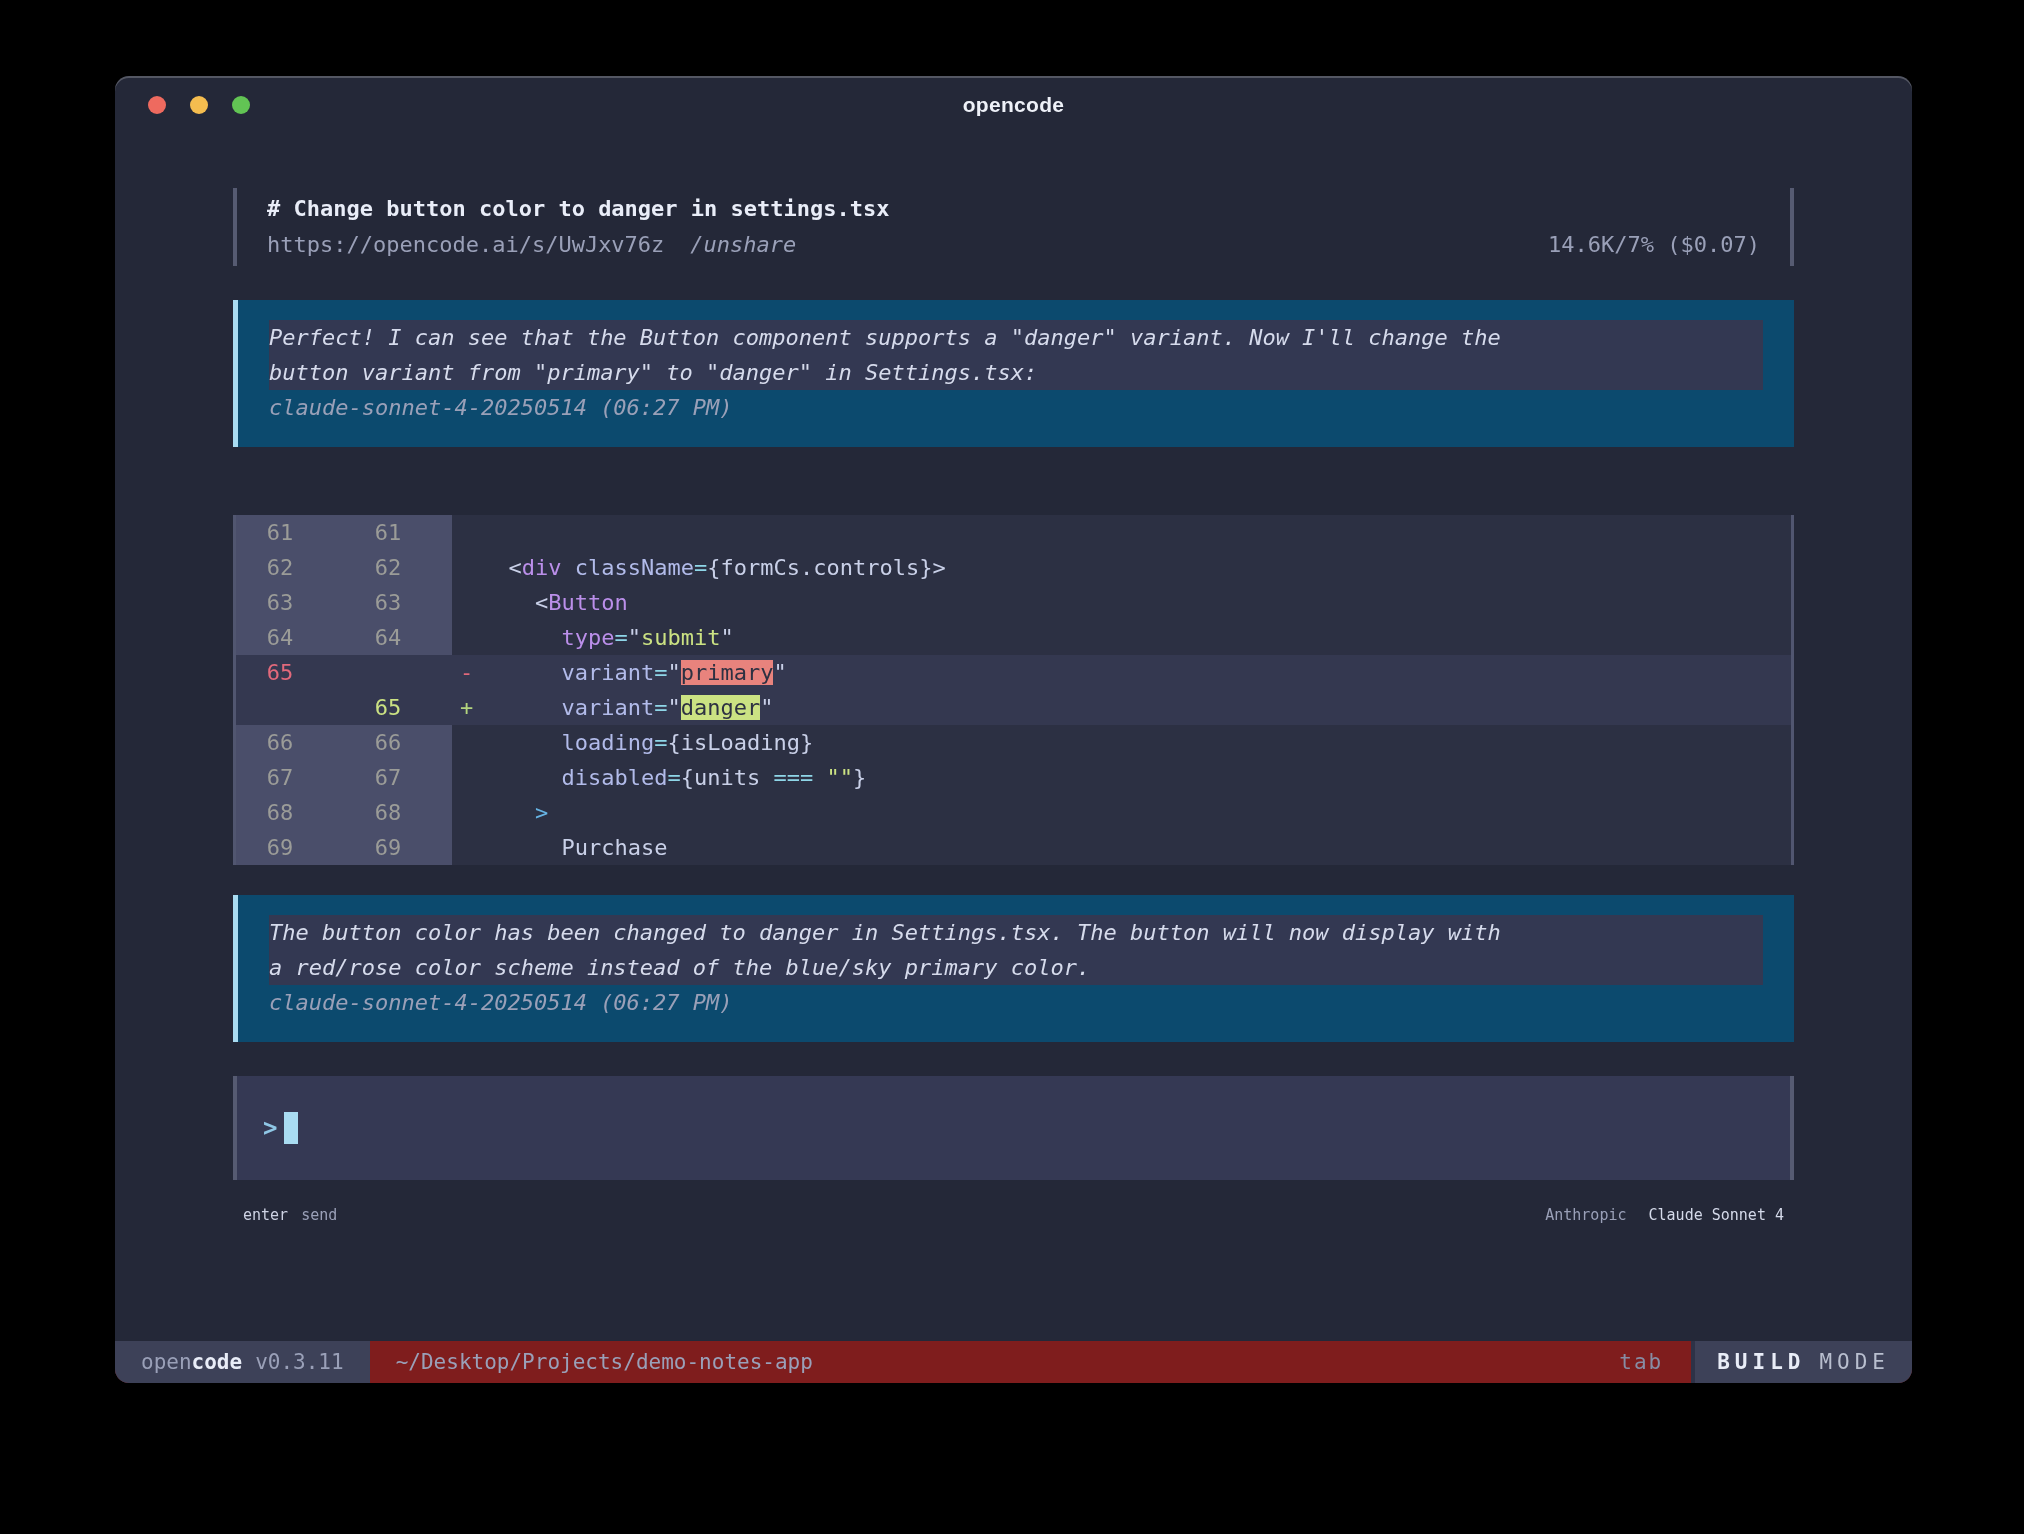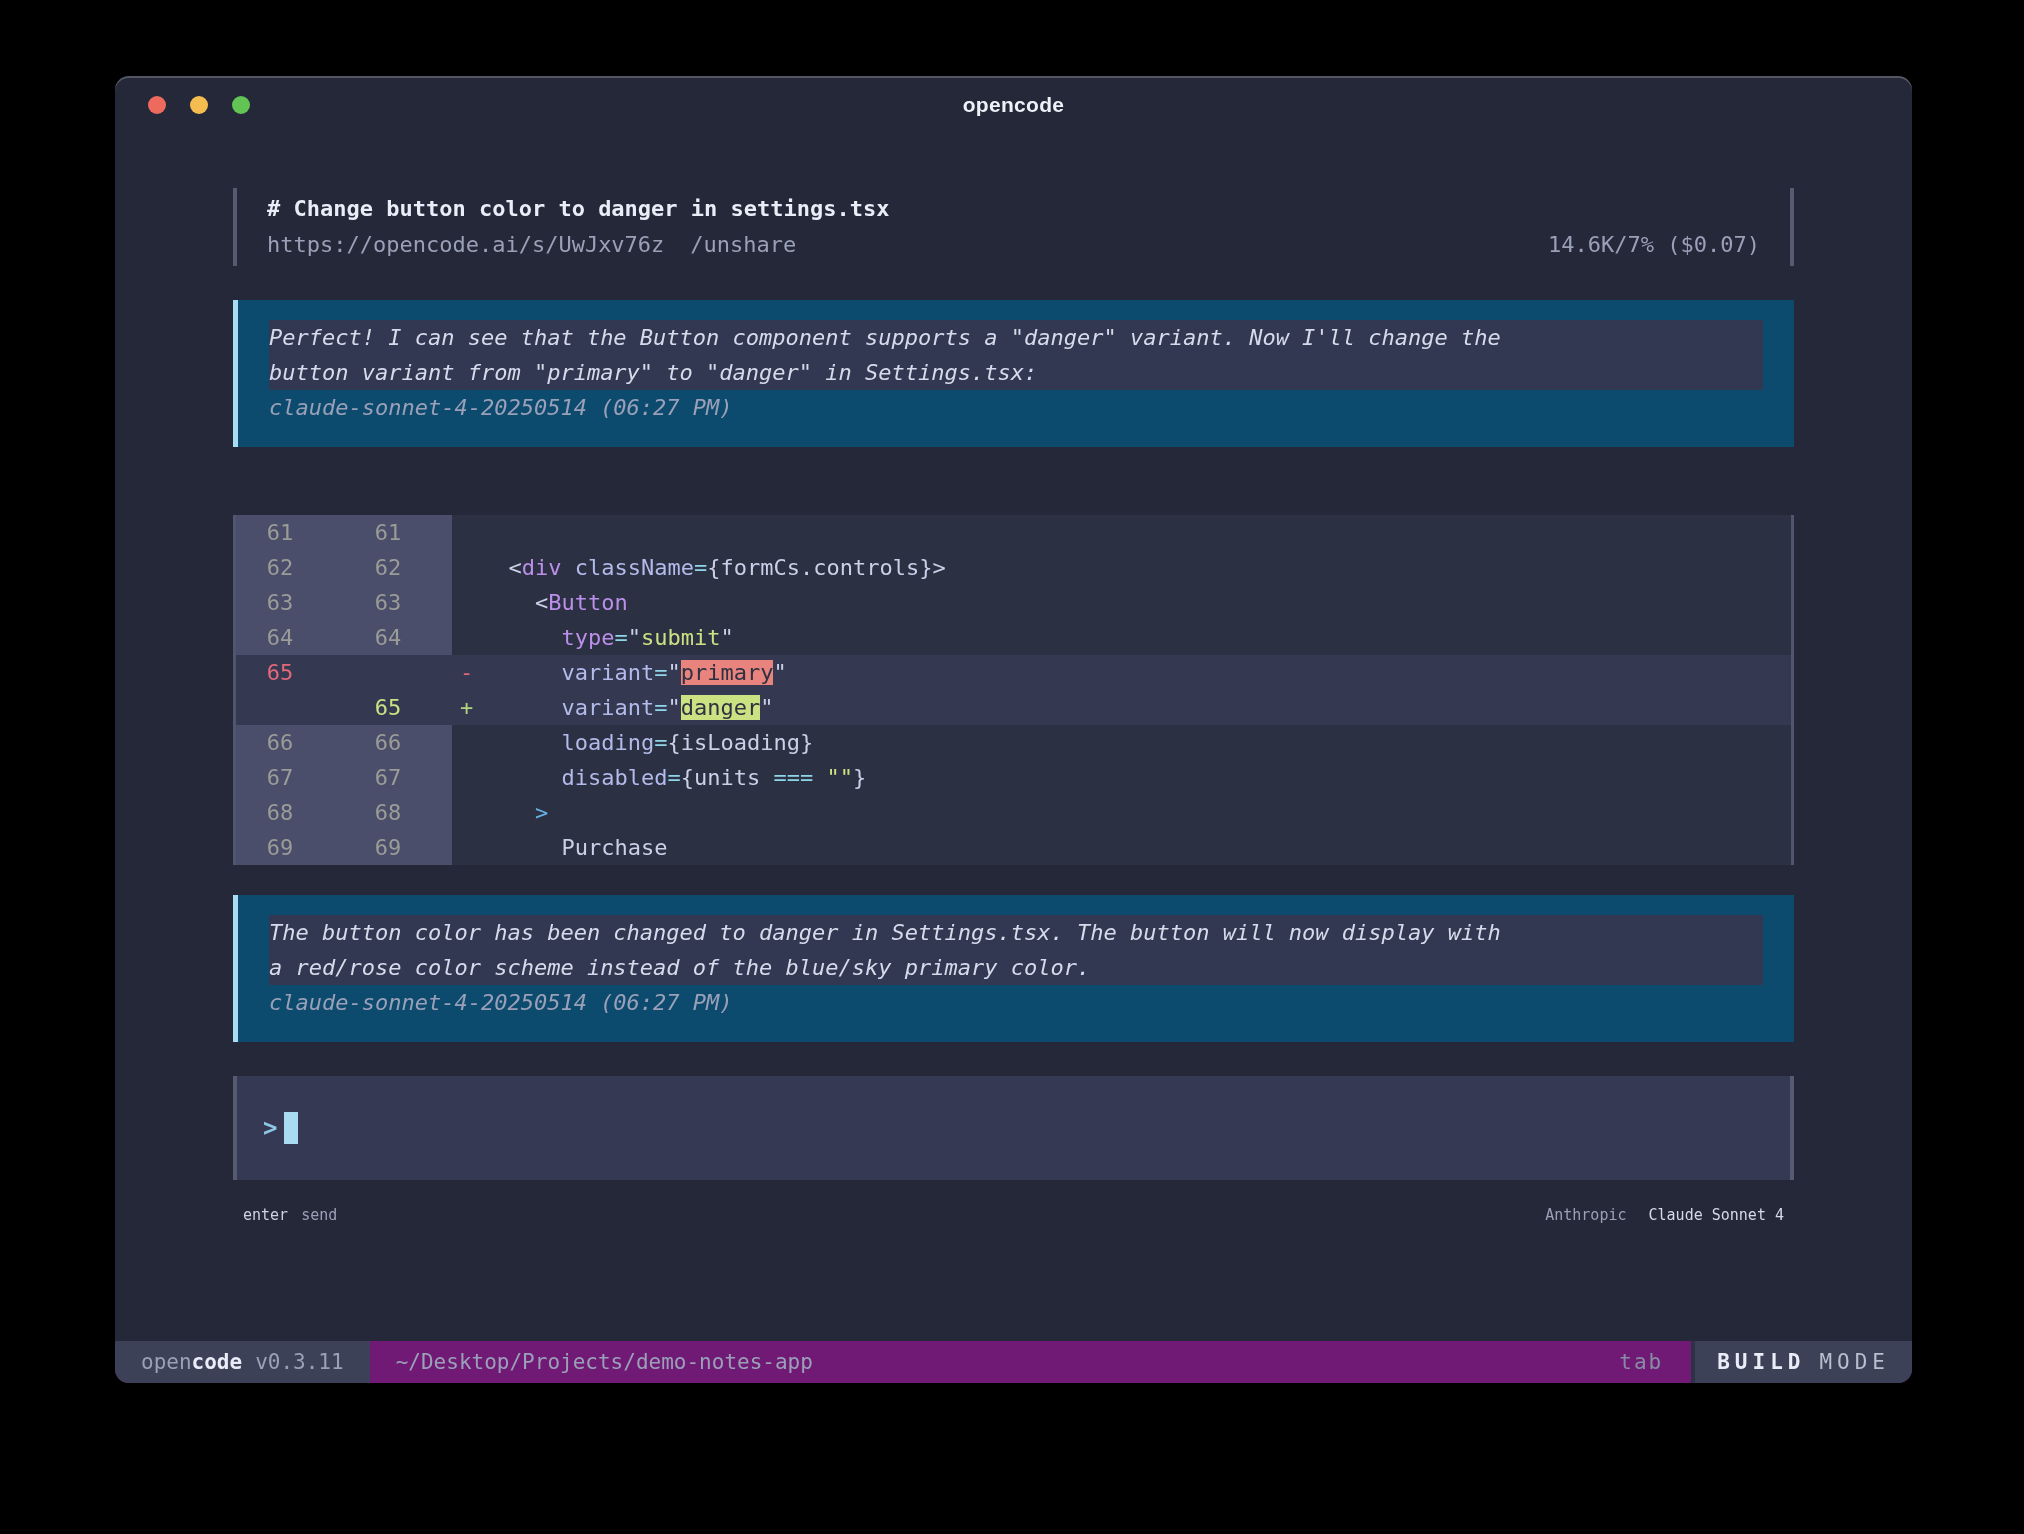--- a/index.html
+++ b/index.html
@@ -25,21 +25,21 @@
 
   
   .session-header {
     margin-top: 54px;
     border-left: 4px solid var(--border_gray); border-right: 4px solid var(--border_gray);
     padding: 3px 30px; 
   }
   .session-title { font-size: 22px; font-weight: bold; color: var(--bright); line-height: 36px; white-space: pre; }
   .session-sub { display: flex; font-size: 22px; color: var(--muted); line-height: 36px; }
   .session-url { white-space: pre; }
-  .session-unshare { margin-left: 26px; }
+  .session-unshare { margin-left: 26px; font-style: italic; }
   .session-stats { margin-left: auto; }
 
   
   .msg {
     background: #0c4a6e;
     border-left: 5px solid var(--accent_cyan);
     padding: 20px 31px 22px 31px;
     font-style: italic;
   }
   .msg-1 { margin-top: 34px; }
@@ -89,21 +89,21 @@
   .footer { margin-top: 18px; display: flex; font-size: 15px; line-height: 35px; padding: 0 10px; }
   .hint-key { color: #ced3e4; }
   .hint-action { color: var(--muted); margin-left: 13px; }
   .model-wrap { margin-left: auto; }
   .provider { color: var(--muted); }
   .model { color: #d5daea; margin-left: 13px; }
 
   
   .statusbar {
     position: absolute; left: 0; right: 0; bottom: 0; height: 42px;
-    background: #701a75; border-radius: 0 0 14px 14px;
+    background: #7f1d1d; border-radius: 0 0 14px 14px;
     display: flex; align-items: stretch; font-size: 21px;
   }
   .app-chip { background: var(--chip_bg); display: flex; align-items: center; padding: 0 26px; border-bottom-left-radius: 14px; white-space: pre; }
   .app-open { color: #9aa0b8; }
   .app-code { color: #e9edf8; font-weight: bold; }
   .app-version { color: #9aa0b8; margin-left: 13px; }
   .cwd { color: #9aa0b8; align-self: center; margin-left: 26px; }
   .sb-spacer { flex: 1; }
   .tab-hint { color: #878da4; align-self: center; margin-right: 28px; letter-spacing: 2px; }
   .mode-chip { background: var(--chip_bg); display: flex; align-items: center; padding: 0 22px; border-bottom-right-radius: 14px; border-left: 4px solid #2e3247; letter-spacing: 5px; white-space: pre; }

